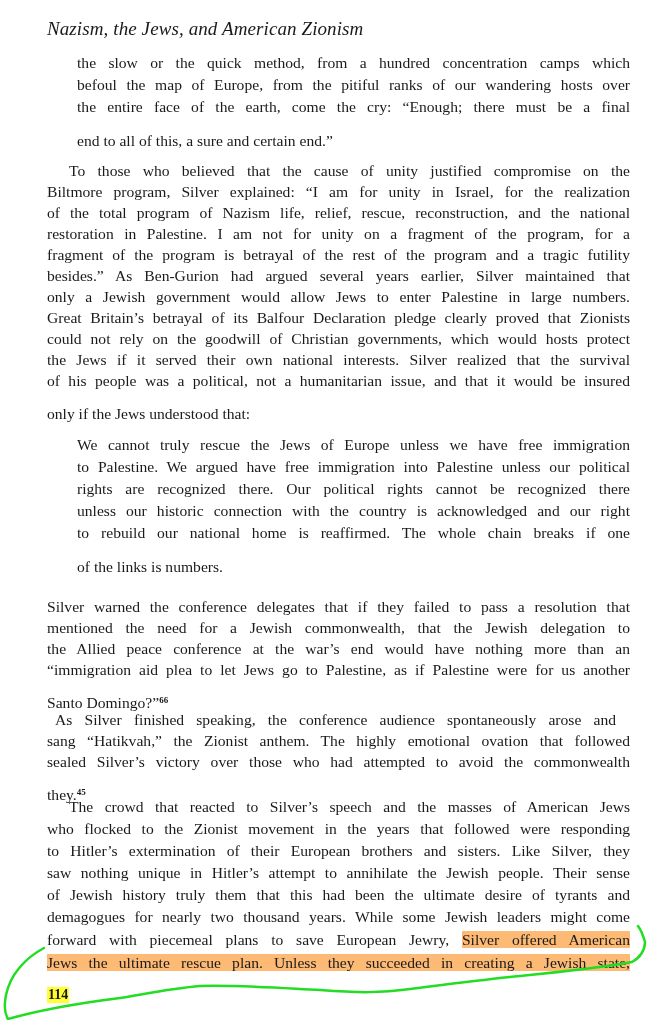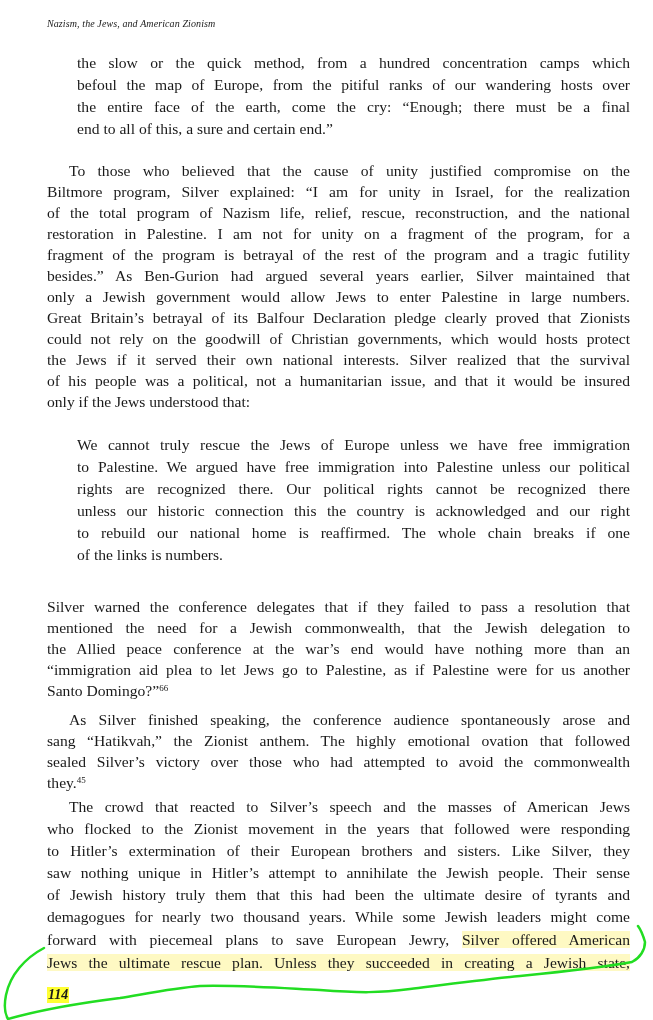--- a/index.html
+++ b/index.html
@@ -1,28 +1,28 @@
 <!DOCTYPE html>
 <html><head>
 <meta charset="utf-8">
 <style>
   html, body { margin: 0; padding: 0; background: #ffffff; }
   body { width: 653px; height: 1020px; position: relative; overflow: hidden;
          font-family: "Liberation Serif", "DejaVu Serif", serif; color: #1a1a1a; }
   .page { position: absolute; left: 0; top: 0; width: 653px; height: 1020px; }
   .running-head { position: absolute; left: 47px; top: 18px; font-style: italic;
-                  font-size: 10px; letter-spacing: 0.1px; }
+                  font-size: 19px; letter-spacing: 0.1px; }
   .line { position: absolute; font-size: 15.6px; white-space: nowrap; line-height: 20px;
           text-align: justify; text-align-last: justify; }
   .bq .line { left: 77px; width: 553px; }
   .body .line { left: 47px; width: 583px; }
-  .line.last { text-align-last: left; }
-  .hl { background: #fef9c3; }
-  sup { font-size: 9px; vertical-align: 5px; line-height: 0; }
-  .folio { position: absolute; left: 47px; top: 987px; font-style: italic; font-weight: bold;
+  .line.last { text-align-last: left; margin-top: 12px; }
+  .hl { background: #fdba74; }
+  sup { font-size: 9px; vertical-align: 5px; line-height: 0; font-weight: bold; }
+  .folio { position: absolute; left: 47px; top: 987px; font-weight: bold;
            font-size: 14px; background: #ffff33; padding: 0 1px; }
   svg.annot { position: absolute; left: 0; top: 0; pointer-events: none; }
 </style>
 </head>
 <body>
 
 <div class="page">
 
   <div class="running-head">Nazism, the Jews, and American Zionism</div>
 
@@ -45,35 +45,35 @@
     <div class="line" style="top:329px">could not rely on the goodwill of Christian governments, which would hosts protect</div>
     <div class="line" style="top:350px">the Jews if it served their own national interests. Silver realized that the survival</div>
     <div class="line" style="top:371px">of his people was a political, not a humanitarian issue, and that it would be insured</div>
     <div class="line last" style="top:392px">only if the Jews understood that:</div>
   </div>
 
   <div class="bq">
     <div class="line" style="top:435px">We cannot truly rescue the Jews of Europe unless we have free immigration</div>
     <div class="line" style="top:457px">to Palestine. We argued have free immigration into Palestine unless our political</div>
     <div class="line" style="top:479px">rights are recognized there. Our political rights cannot be recognized there</div>
-    <div class="line" style="top:501px">unless our historic connection this the country is acknowledged and our right</div>
+    <div class="line" style="top:501px">unless our historic connection with the country is acknowledged and our right</div>
     <div class="line" style="top:523px">to rebuild our national home is reaffirmed. The whole chain breaks if one</div>
     <div class="line last" style="top:545px">of the links is numbers.</div>
   </div>
 
   <div class="body">
     <div class="line" style="top:597px">Silver warned the conference delegates that if they failed to pass a resolution that</div>
     <div class="line" style="top:618px">mentioned the need for a Jewish commonwealth, that the Jewish delegation to</div>
     <div class="line" style="top:639px">the Allied peace conference at the war’s end would have nothing more than an</div>
     <div class="line" style="top:660px">“immigration aid plea to let Jews go to Palestine, as if Palestine were for us another</div>
     <div class="line last" style="top:681px"><span>Santo Domingo?”</span><sup>66</sup></div>
   </div>
 
   <div class="body">
-    <div class="line" style="top:710px; left:69px; width:561px">As Silver finished speaking, the conference audience spontaneously arose and</div>
+    <div class="line" style="top:710px; left:55px; width:561px">As Silver finished speaking, the conference audience spontaneously arose and</div>
     <div class="line" style="top:731px">sang “Hatikvah,” the Zionist anthem. The highly emotional ovation that followed</div>
     <div class="line" style="top:752px">sealed Silver’s victory over those who had attempted to avoid the commonwealth</div>
     <div class="line last" style="top:773px"><span>they.</span><sup>45</sup></div>
   </div>
 
   <div class="body">
     <div class="line" style="top:797px; left:69px; width:561px">The crowd that reacted to Silver’s speech and the masses of American Jews</div>
     <div class="line" style="top:819px">who flocked to the Zionist movement in the years that followed were responding</div>
     <div class="line" style="top:841px">to Hitler’s extermination of their European brothers and sisters. Like Silver, they</div>
     <div class="line" style="top:863px">saw nothing unique in Hitler’s attempt to annihilate the Jewish people. Their sense</div>

